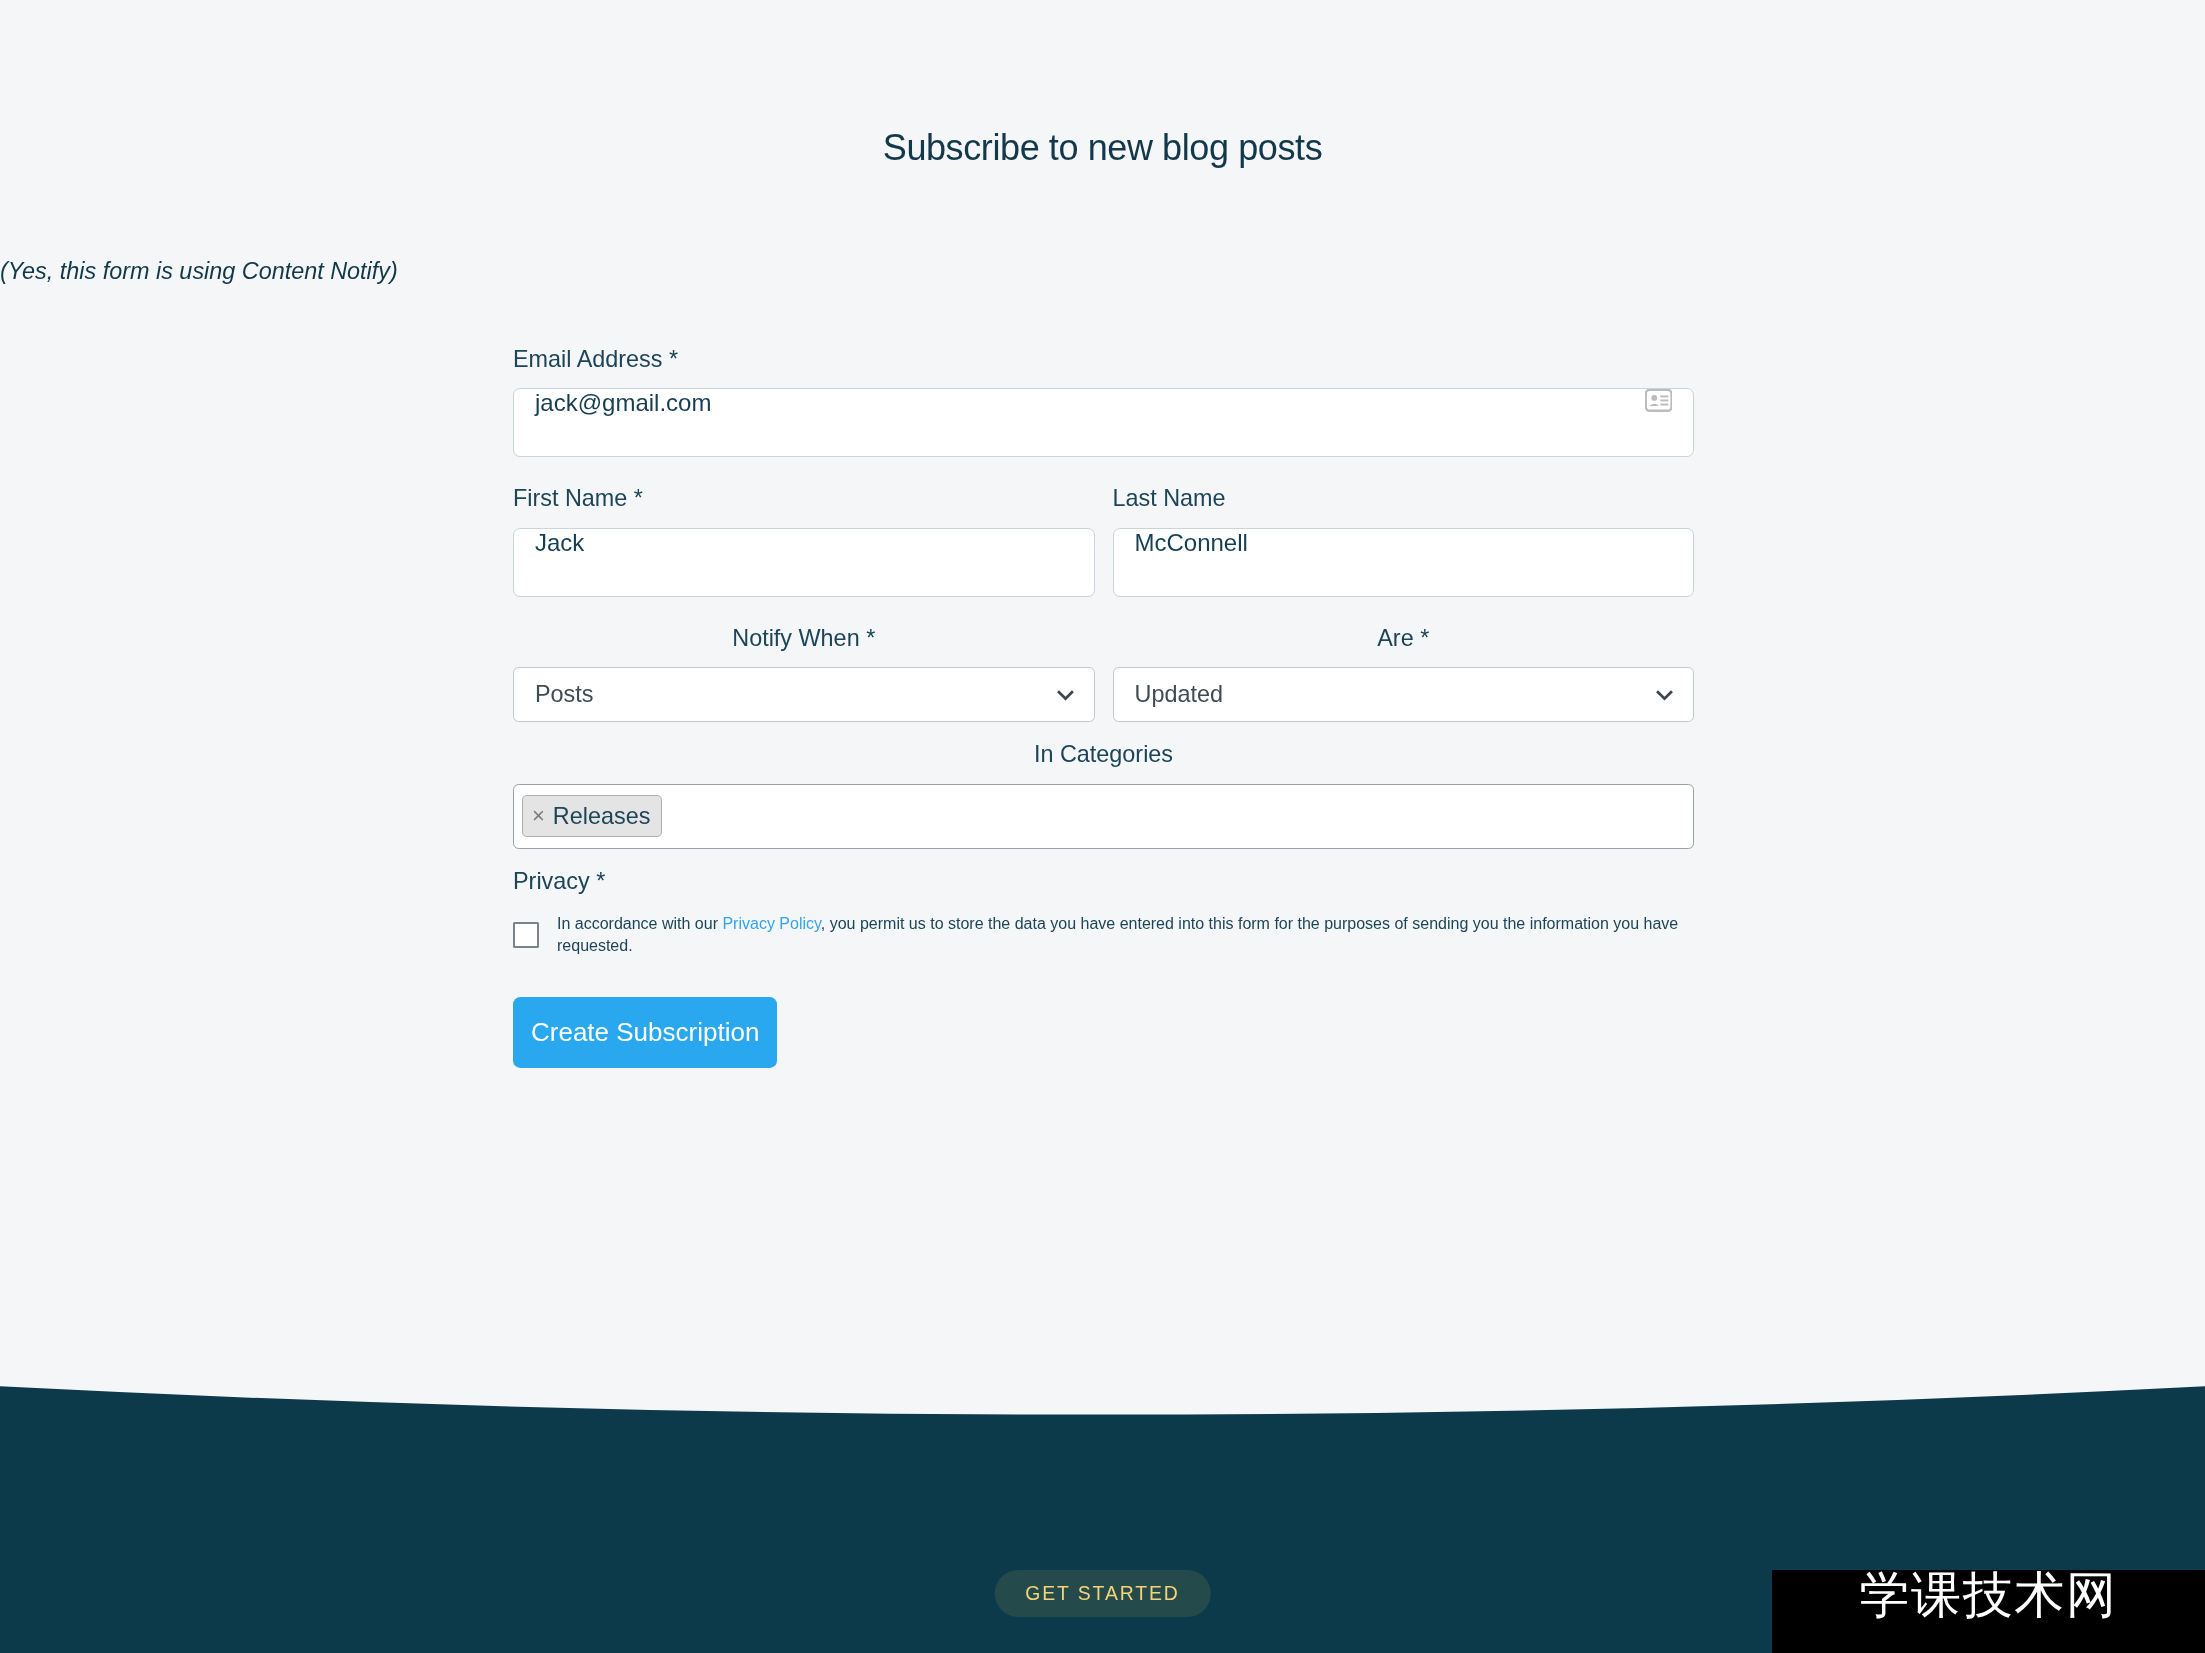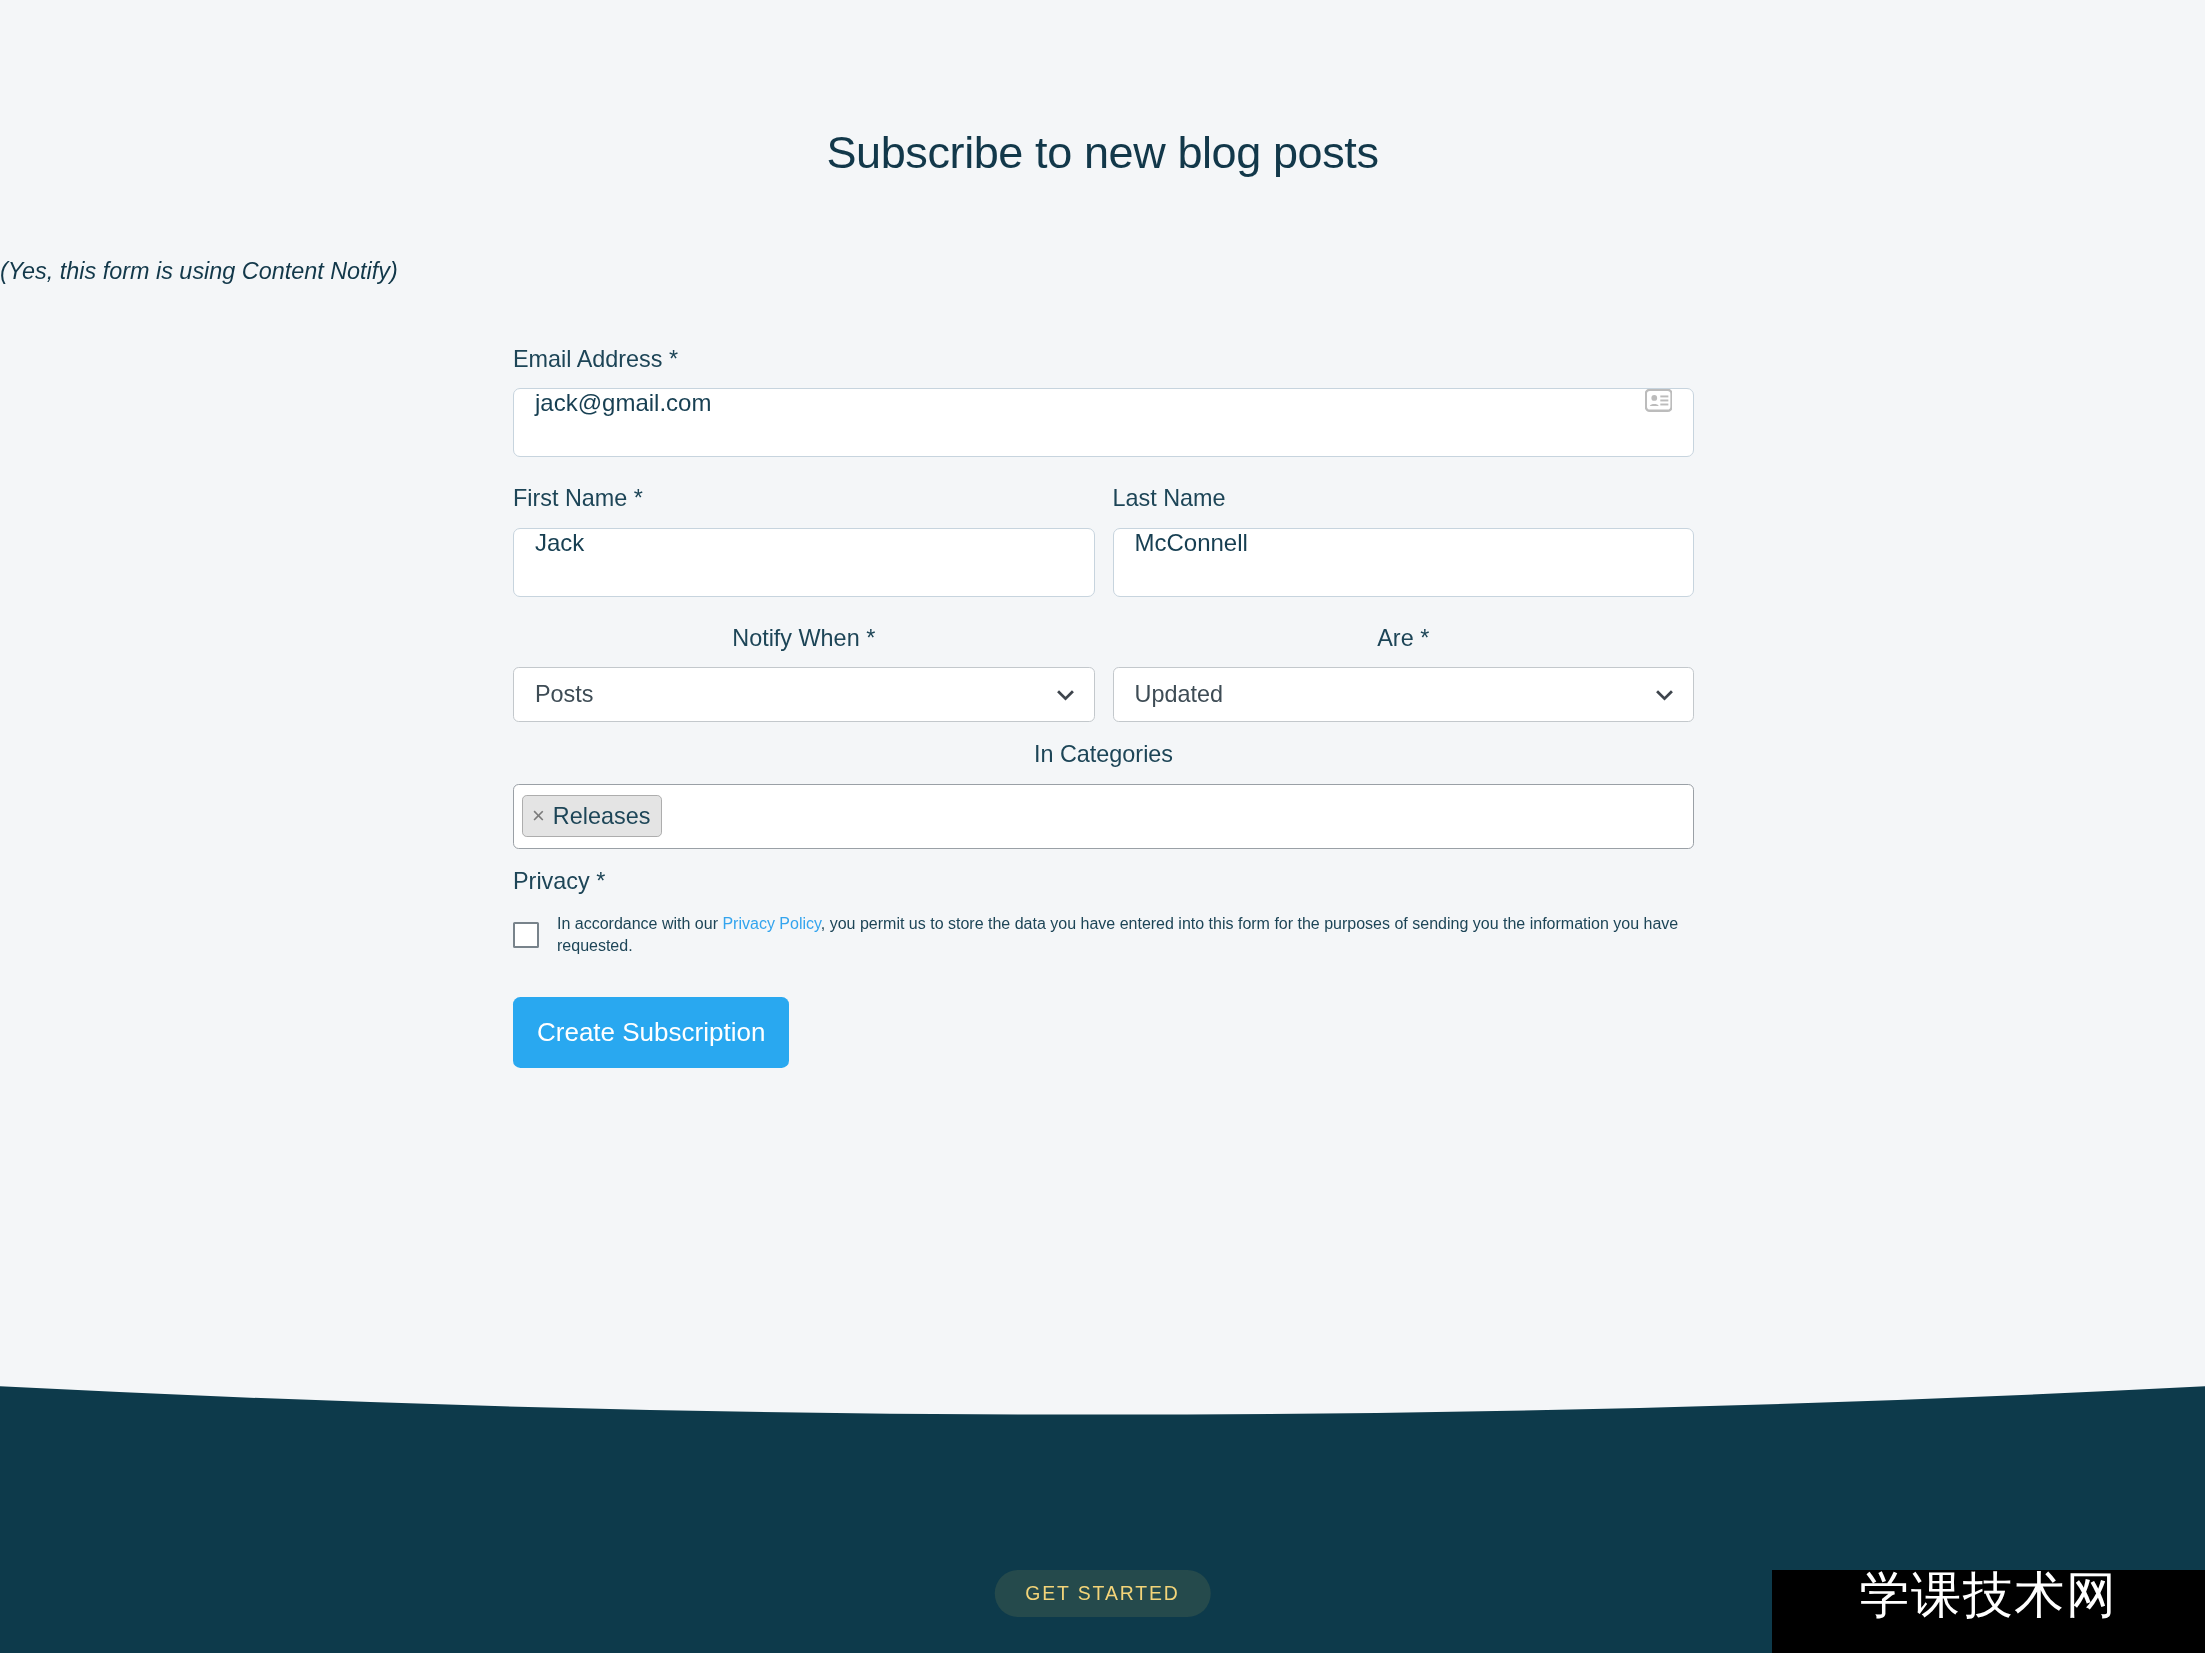--- a/index.html
+++ b/index.html
@@ -23,21 +23,21 @@
     inset: 0;
     background: #f4f6f8;
   }
 
   .page-title {
     position: absolute;
     top: 128px;
     left: 0;
     width: 2205px;
     text-align: center;
-    font-size: 45px;
+    font-size: 36px;
     font-weight: 400;
     letter-spacing: -0.4px;
     color: #12384a;
     line-height: 1.1;
   }
 
   .page-subtitle {
     position: absolute;
     top: 258px;
     left: 0;
@@ -173,21 +173,21 @@
     text-decoration: none;
   }
 
   
   .submit-button {
     margin-top: 39px;
     display: inline-flex;
     align-items: center;
     justify-content: center;
     height: 71px;
-    padding: 0 24px;
+    padding: 0 18px;
     background: #29a8f0;
     color: #ffffff;
     border: none;
     border-radius: 7.3px;
     font-size: 26px;
     font-family: "Liberation Sans", sans-serif;
     cursor: pointer;
   }
 
   

